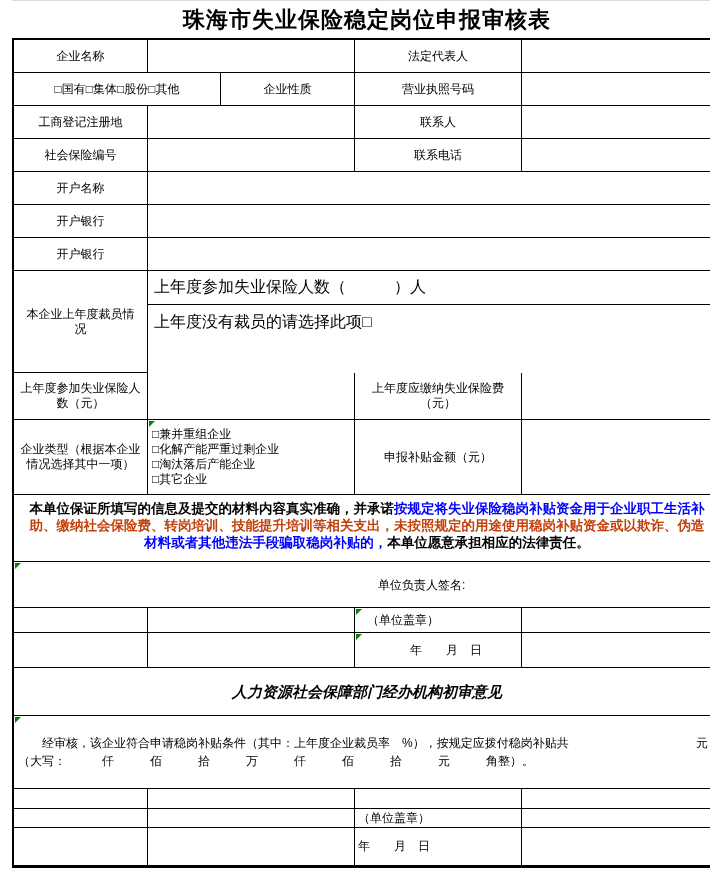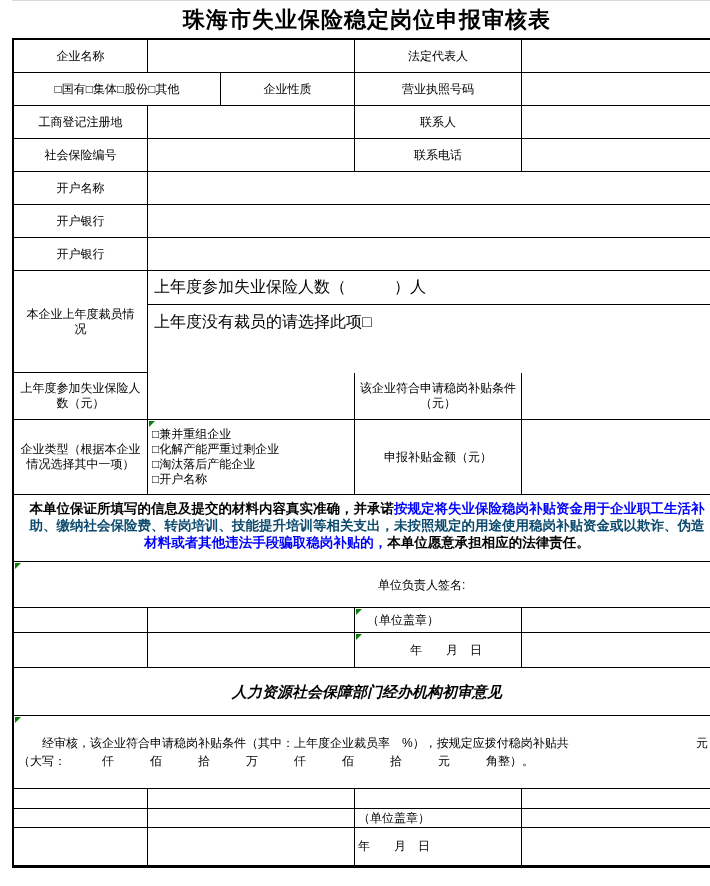--- a/index.html
+++ b/index.html
@@ -120,41 +120,41 @@
       <div class="cell c1 pad" style="border-bottom:1px solid #000;">本企业上年度裁员情况</div>
       <div class="subcol">
         <div class="subrow">上年度参加失业保险人数（　　　）人</div>
         <div class="subrow">上年度没有裁员的请选择此项□</div>
       </div>
     </div>
 
     <div class="row h47">
       <div class="cell c1 padS">上年度参加失业保险人数（元）</div>
       <div class="cell c2"></div>
-      <div class="cell c3 padS">该企业符合申请稳岗补贴条件（元）</div>
+      <div class="cell c3 padS">上年度应缴纳失业保险费（元）</div>
       <div class="cell c4 last"></div>
     </div>
 
     <div class="row h75">
       <div class="cell c1 padS">企业类型（根据本企业情况选择其中一项）</div>
       <div class="cell c2 optlist">
         <div class="err-marker"></div>
         <div>□兼并重组企业</div>
         <div>□化解产能严重过剩企业</div>
         <div>□淘汰落后产能企业</div>
-        <div>□开户名称</div>
+        <div>□其它企业</div>
       </div>
       <div class="cell c3 padS">申报补贴金额（元）</div>
       <div class="cell c4 last"></div>
     </div>
 
     <div class="row h67">
       <div class="cell wide last decl">
           <div class="dline"><span>本单位保证所填写的信息及提交的材料内容真实准确，并承诺</span><span style="color: rgb(0, 0, 255);">按规定将失业保险稳岗补贴资金用于企业职工生活补</span></div>
-          <div class="dline"><span style="color: #0c4a6e;">助、缴纳社会保险费、转岗培训、技能提升培训等相关支出，未按照规定的用途使用稳岗补贴资金或以欺诈、伪造</span></div>
+          <div class="dline"><span style="color: #c2410c;">助、缴纳社会保险费、转岗培训、技能提升培训等相关支出，未按照规定的用途使用稳岗补贴资金或以欺诈、伪造</span></div>
           <div class="dline"><span style="color: rgb(0, 0, 255);">材料或者其他违法手段骗取稳岗补贴的，</span><span>本单位愿意承担相应的法律责任。</span></div>
         </div>
     </div>
 
     <div class="row h46 sigA" style="position:relative;">
       <div class="err-marker"></div>
       <div class="signame">单位负责人签名:</div>
     </div>
     <div class="row h25">
       <div class="cell c1"></div>

